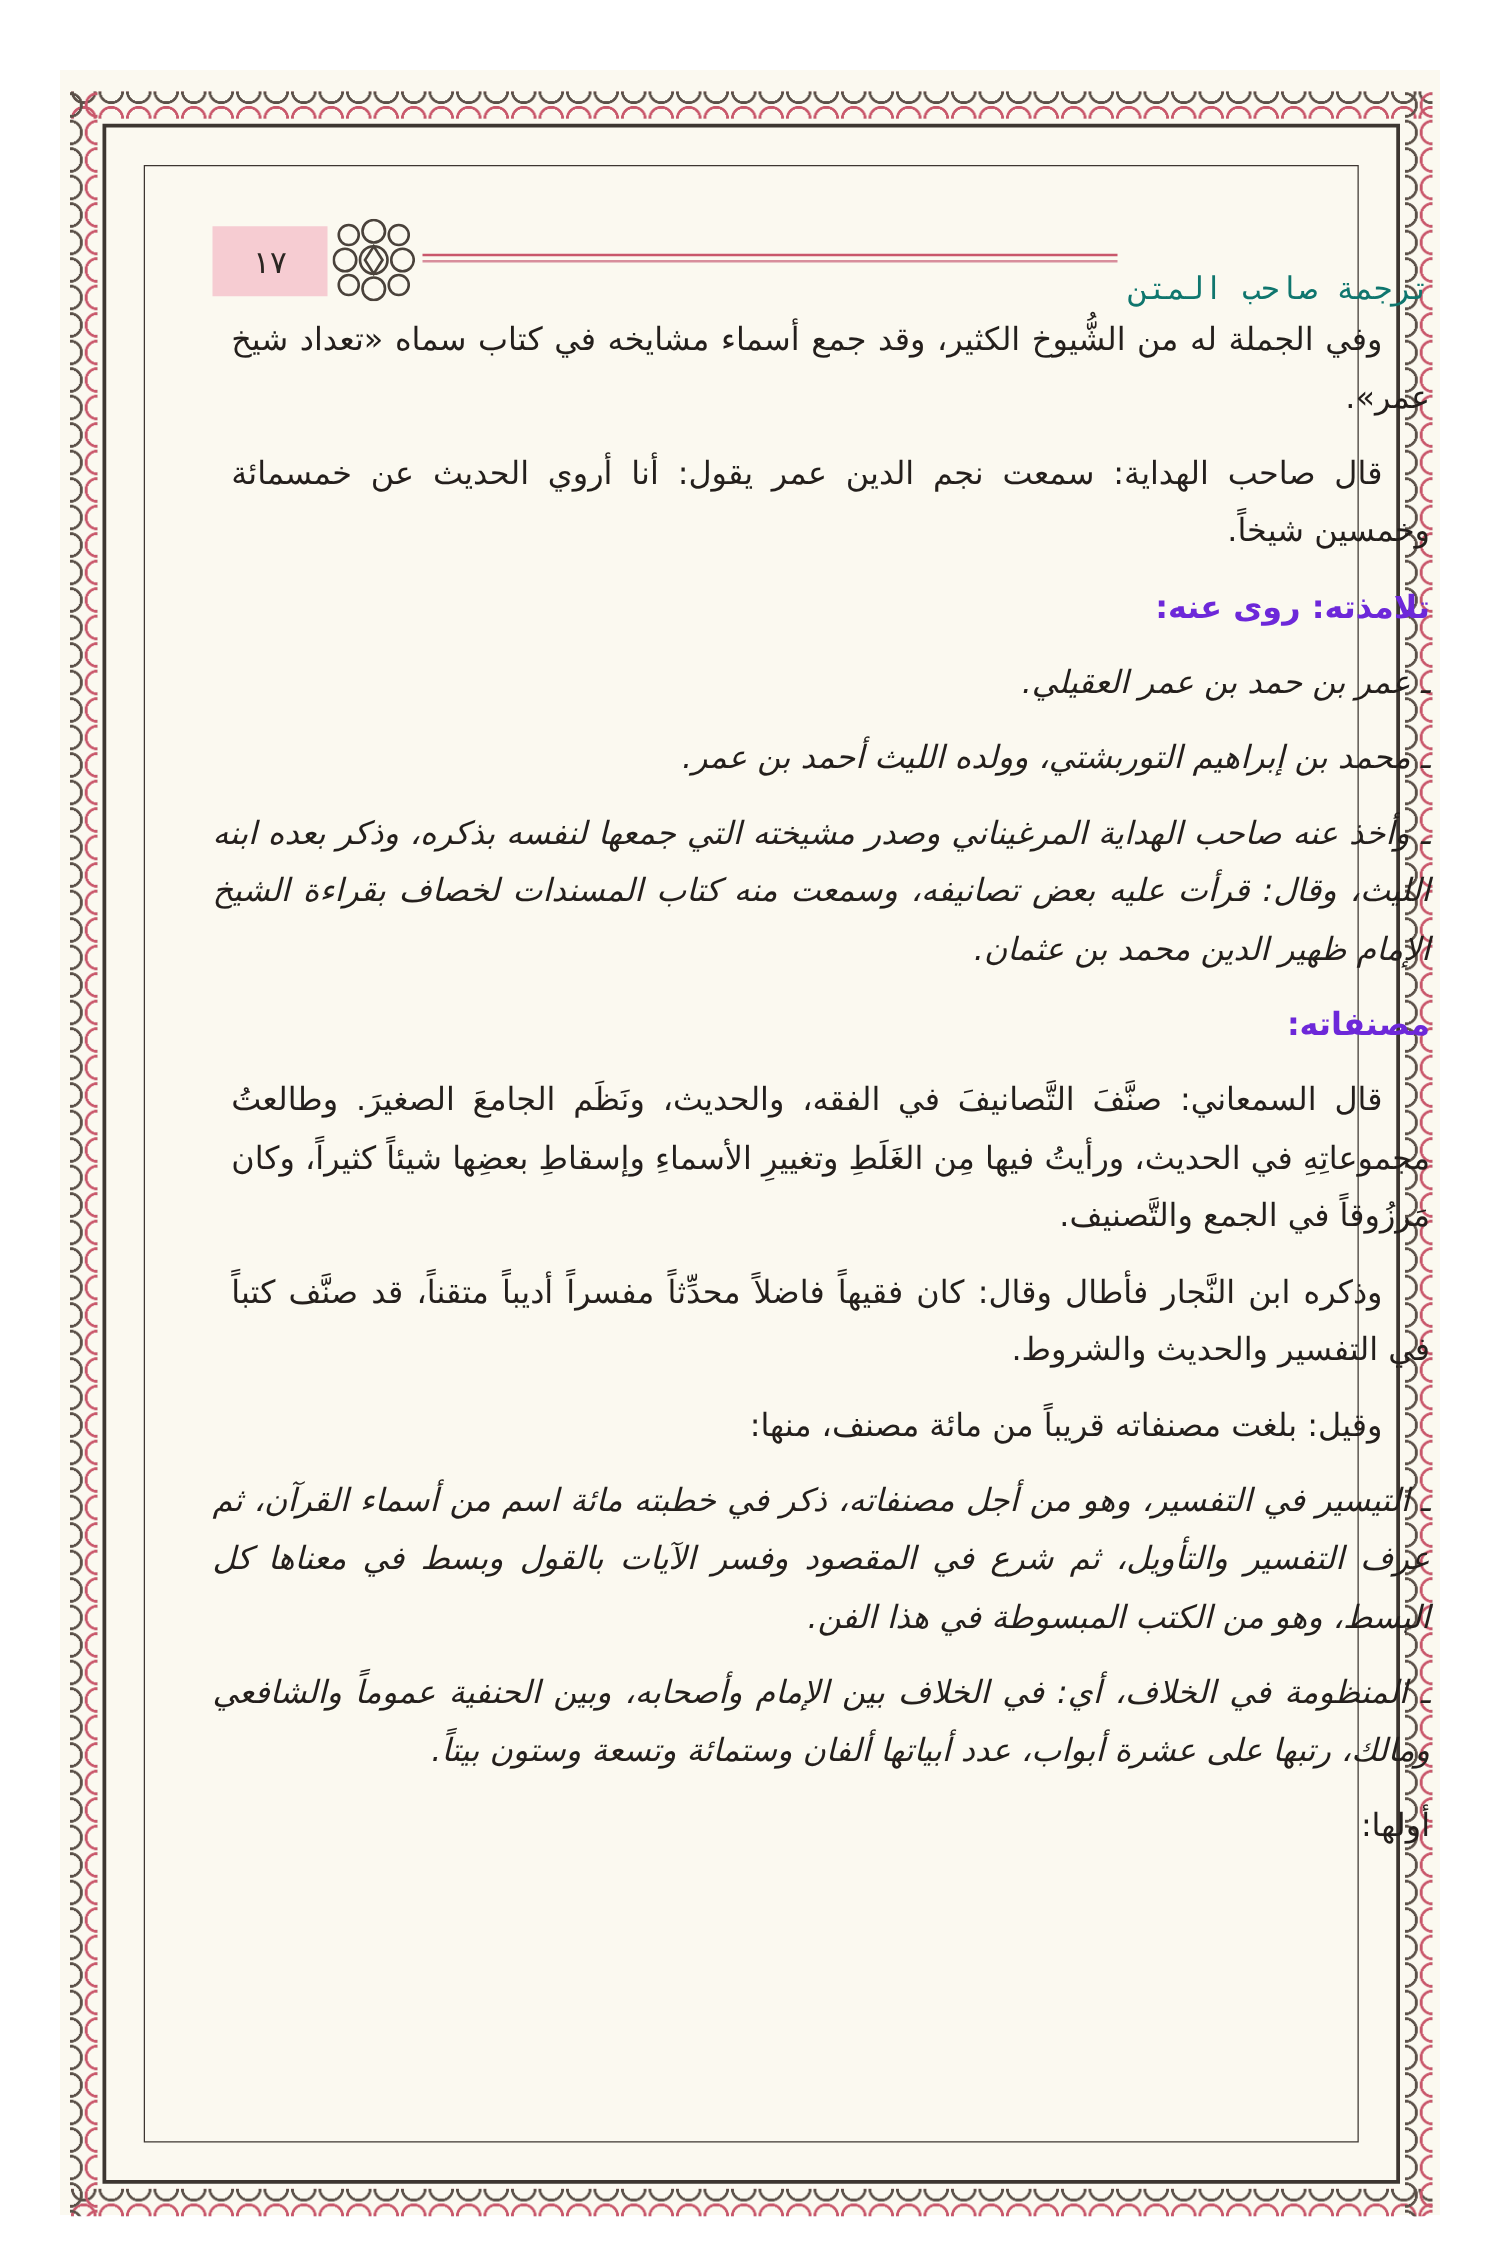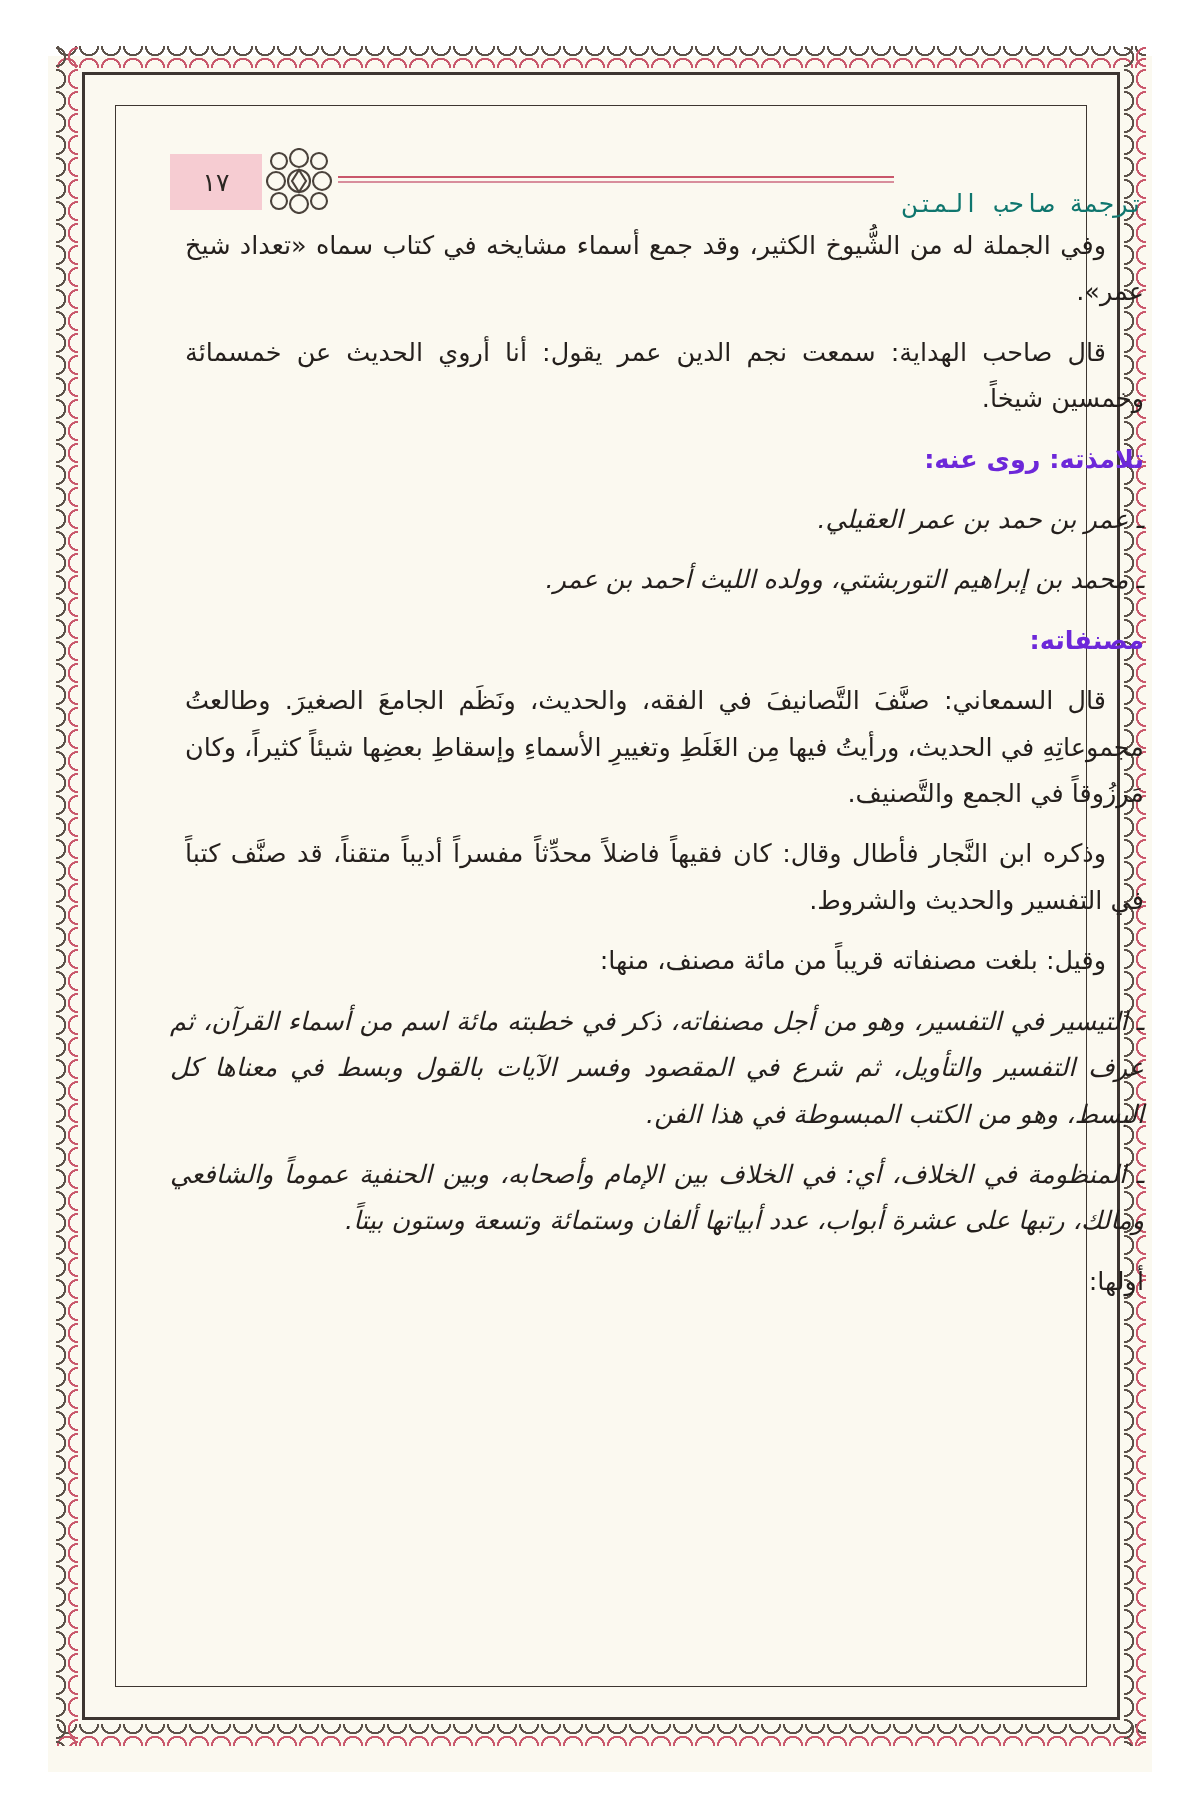--- a/index.html
+++ b/index.html
@@ -18,21 +18,21 @@
 
   
   .bleed-top{position:absolute;left:0;top:0;width:1200px;height:56px;background:#ffffff;}
   .bleed-bottom{position:absolute;left:0;bottom:0;width:1200px;height:28px;background:#ffffff;}
   .bleed-left{position:absolute;left:0;top:0;width:48px;height:1800px;background:#ffffff;}
   .bleed-right{position:absolute;right:0;top:0;width:48px;height:1800px;background:#ffffff;}
 
   
   .frame{
     position:absolute;
-    left:56px;top:46px;
+    left:56px;top:73px;
     width:1090px;height:1700px;
     box-sizing:border-box;
   }
   .chain{
     position:absolute;
     background-repeat:repeat;
   }
   
   .chain-h{
     height:22px;
@@ -183,20 +183,21 @@
 
         <div class="runhead-title">ترجمة صاحب المتن</div>
       </div>
 
       <div class="body">
           <p class="para">وفي الجملة له من الشُّيوخ الكثير، وقد جمع أسماء مشايخه في كتاب سماه «تعداد شيخ عمر».</p>
           <p class="para">قال صاحب الهداية: سمعت نجم الدين عمر يقول: أنا أروي الحديث عن خمسمائة وخمسين شيخاً.</p>
           <div class="redhead">تلامذته: روى عنه:</div>
           <p class="item">ـ عمر بن حمد بن عمر العقيلي.</p>
           <p class="item">ـ محمد بن إبراهيم التوربشتي، وولده الليث أحمد بن عمر.</p>
+          <p class="item">ـ وأخذ عنه صاحب الهداية المرغيناني وصدر مشيخته التي جمعها لنفسه بذكره، وذكر بعده ابنه الليث، وقال: قرأت عليه بعض تصانيفه، وسمعت منه كتاب المسندات لخصاف بقراءة الشيخ الإمام ظهير الدين محمد بن عثمان.</p>
           <div class="redhead">مصنفاته:</div>
           <p class="para">قال السمعاني: صنَّفَ التَّصانيفَ في الفقه، والحديث، ونَظَم الجامعَ الصغيرَ. وطالعتُ مجموعاتِهِ في الحديث، ورأيتُ فيها مِن الغَلَطِ وتغييرِ الأسماءِ وإسقاطِ بعضِها شيئاً كثيراً، وكان مَرزُوقاً في الجمع والتَّصنيف.</p>
           <p class="para">وذكره ابن النَّجار فأطال وقال: كان فقيهاً فاضلاً محدِّثاً مفسراً أديباً متقناً، قد صنَّف كتباً في التفسير والحديث والشروط.</p>
           <p class="para">وقيل: بلغت مصنفاته قريباً من مائة مصنف، منها:</p>
           <p class="item">ـ التيسير في التفسير، وهو من أجل مصنفاته، ذكر في خطبته مائة اسم من أسماء القرآن، ثم عرف التفسير والتأويل، ثم شرع في المقصود وفسر الآيات بالقول وبسط في معناها كل البسط، وهو من الكتب المبسوطة في هذا الفن.</p>
           <p class="item">ـ المنظومة في الخلاف، أي: في الخلاف بين الإمام وأصحابه، وبين الحنفية عموماً والشافعي ومالك، رتبها على عشرة أبواب، عدد أبياتها ألفان وستمائة وتسعة وستون بيتاً.</p>
           <p class="para noindent tail last">أولها:</p>
         </div>
 
     </div>

